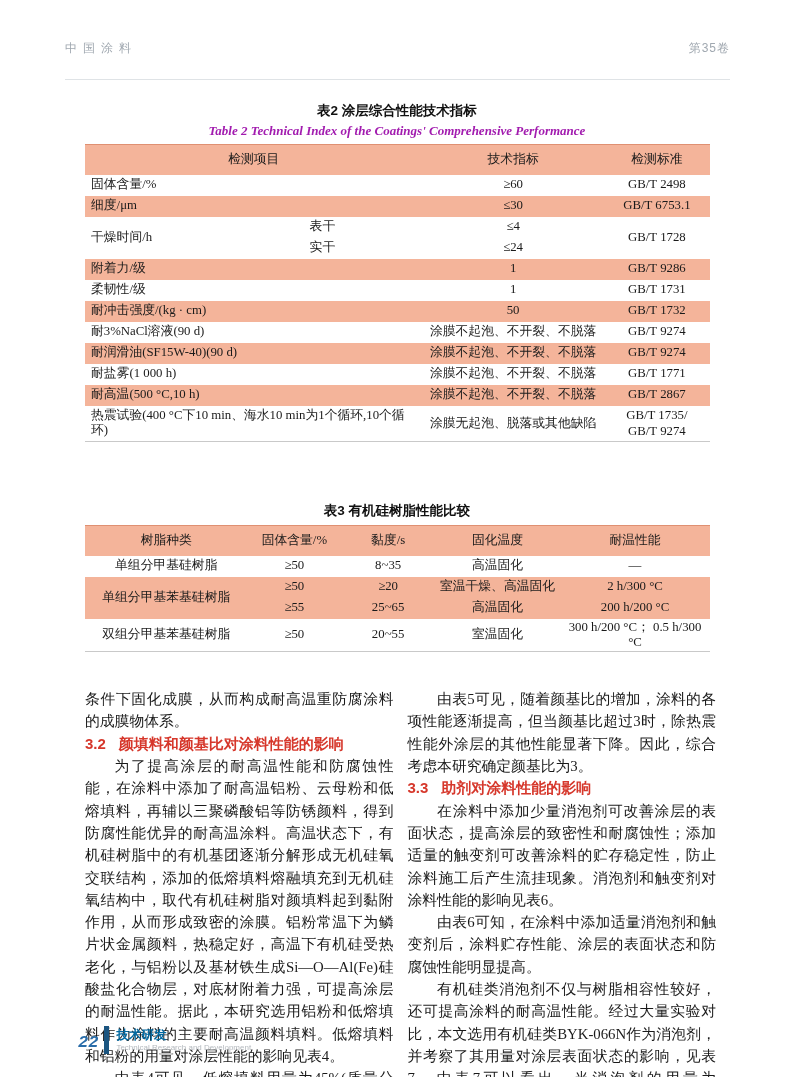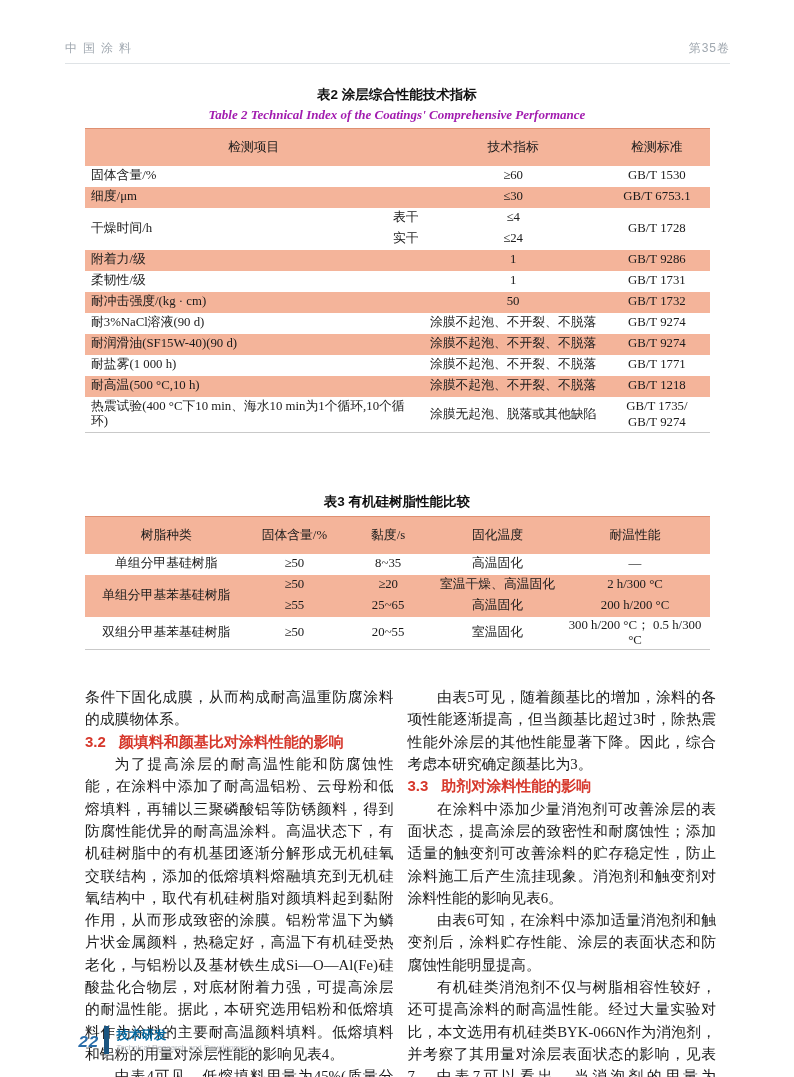--- a/index.html
+++ b/index.html
@@ -15,21 +15,21 @@
     position:relative;
     width:794px;height:1077px;
     background:#ffffff;
     font-family:"Liberation Serif","DejaVu Serif",serif;
     color:#1a1a1a;
     overflow:hidden;
   }
   
   .run-head{
     margin:0 64px 0 65px;
-    padding-top:40px;padding-bottom:6px;
+    padding-top:40px;padding-bottom:22px;
     display:flex;justify-content:space-between;align-items:flex-end;
     border-bottom:1px solid #dfe3e6;
     font-family:"Liberation Sans","DejaVu Sans",sans-serif;
     font-size:12px;color:var(--muted-gray);
   }
   .run-head .journal{letter-spacing:6px;}
   .run-head .volume{letter-spacing:1px;}
 
   
   .tbl-caption{ text-align:center; }
@@ -48,26 +48,26 @@
   table.t{
     width:625px;margin-left:85px;margin-top:5px;
     border-collapse:collapse;table-layout:fixed;
     border-top:1px solid #df9072;
     border-bottom:1px solid #c9c9c9;
     font-size:12.8px;line-height:1.2;
   }
   table.t th{
     background:var(--accent-salmon);
     font-weight:normal;text-align:center;
-    height:37px;padding:2px 4px;
+    height:30px;padding:2px 4px;
   }
   table.t td{height:21px;padding:1px 4px;vertical-align:middle;}
   table.t tr.shade td{background:var(--accent-salmon);}
   table.t td.item{text-align:left;padding-left:6px;}
-  table.t td.subl{text-align:right;padding-left:10px;}
+  table.t td.subl{text-align:center;padding-left:10px;}
   table.t td.c{text-align:center;}
   table.t td.std2 div{line-height:16px;}
   table.t td.tall{height:36px;}
 
   
   .columns{
     display:flex;gap:14px;
     margin:36px 78px 0 85px;
   }
   .col{
@@ -134,21 +134,21 @@
       <tr>
         <th colspan="2">检测项目</th>
         <th>技术指标</th>
         <th>检测标准</th>
       </tr>
     </thead>
     <tbody>
       <tr>
         <td colspan="2" class="item">固体含量/%</td>
         <td class="c">≥60</td>
-        <td class="c">GB/T 1530</td>
+        <td class="c">GB/T 2498</td>
       </tr>
       <tr class="shade">
         <td colspan="2" class="item">细度/μm</td>
         <td class="c">≤30</td>
         <td class="c">GB/T 6753.1</td>
       </tr>
       <tr>
         <td rowspan="2" class="item">干燥时间/h</td>
         <td class="subl">表干</td>
         <td class="c">≤4</td>
@@ -184,21 +184,21 @@
         <td class="c">GB/T 9274</td>
       </tr>
       <tr>
         <td colspan="2" class="item">耐盐雾(1 000 h)</td>
         <td class="c">涂膜不起泡、不开裂、不脱落</td>
         <td class="c">GB/T 1771</td>
       </tr>
       <tr class="shade">
         <td colspan="2" class="item">耐高温(500 °C,10 h)</td>
         <td class="c">涂膜不起泡、不开裂、不脱落</td>
-        <td class="c">GB/T 1218</td>
+        <td class="c">GB/T 2867</td>
       </tr>
       <tr>
         <td colspan="2" class="item tall">热震试验(400 °C下10 min、海水10 min为1个循环,10个循环)</td>
         <td class="c tall">涂膜无起泡、脱落或其他缺陷</td>
         <td class="c std2 tall">
           <div>GB/T 1735/</div>
           <div>GB/T 9274</div>
         </td>
       </tr>
     </tbody>

